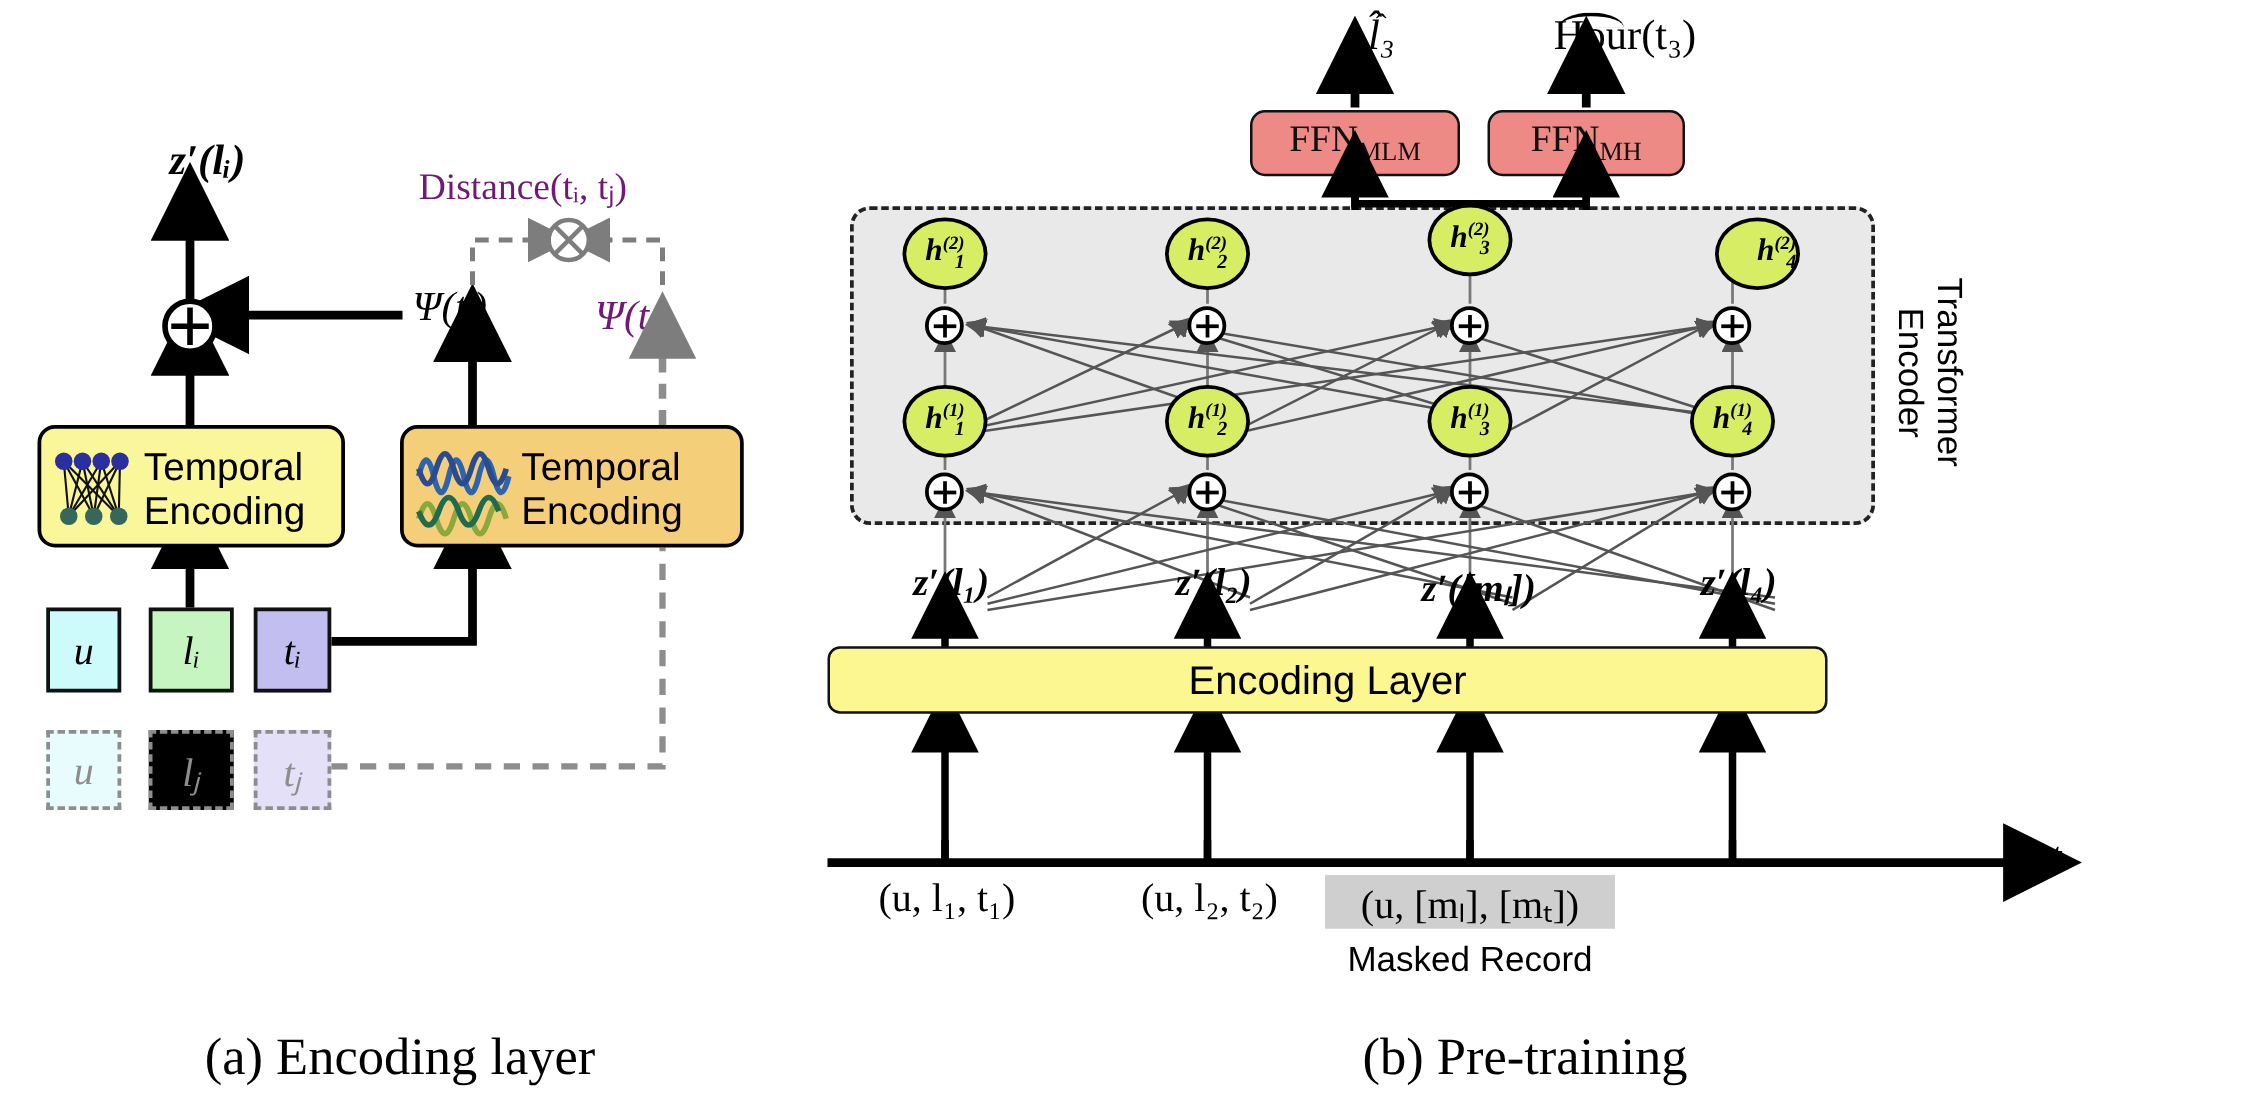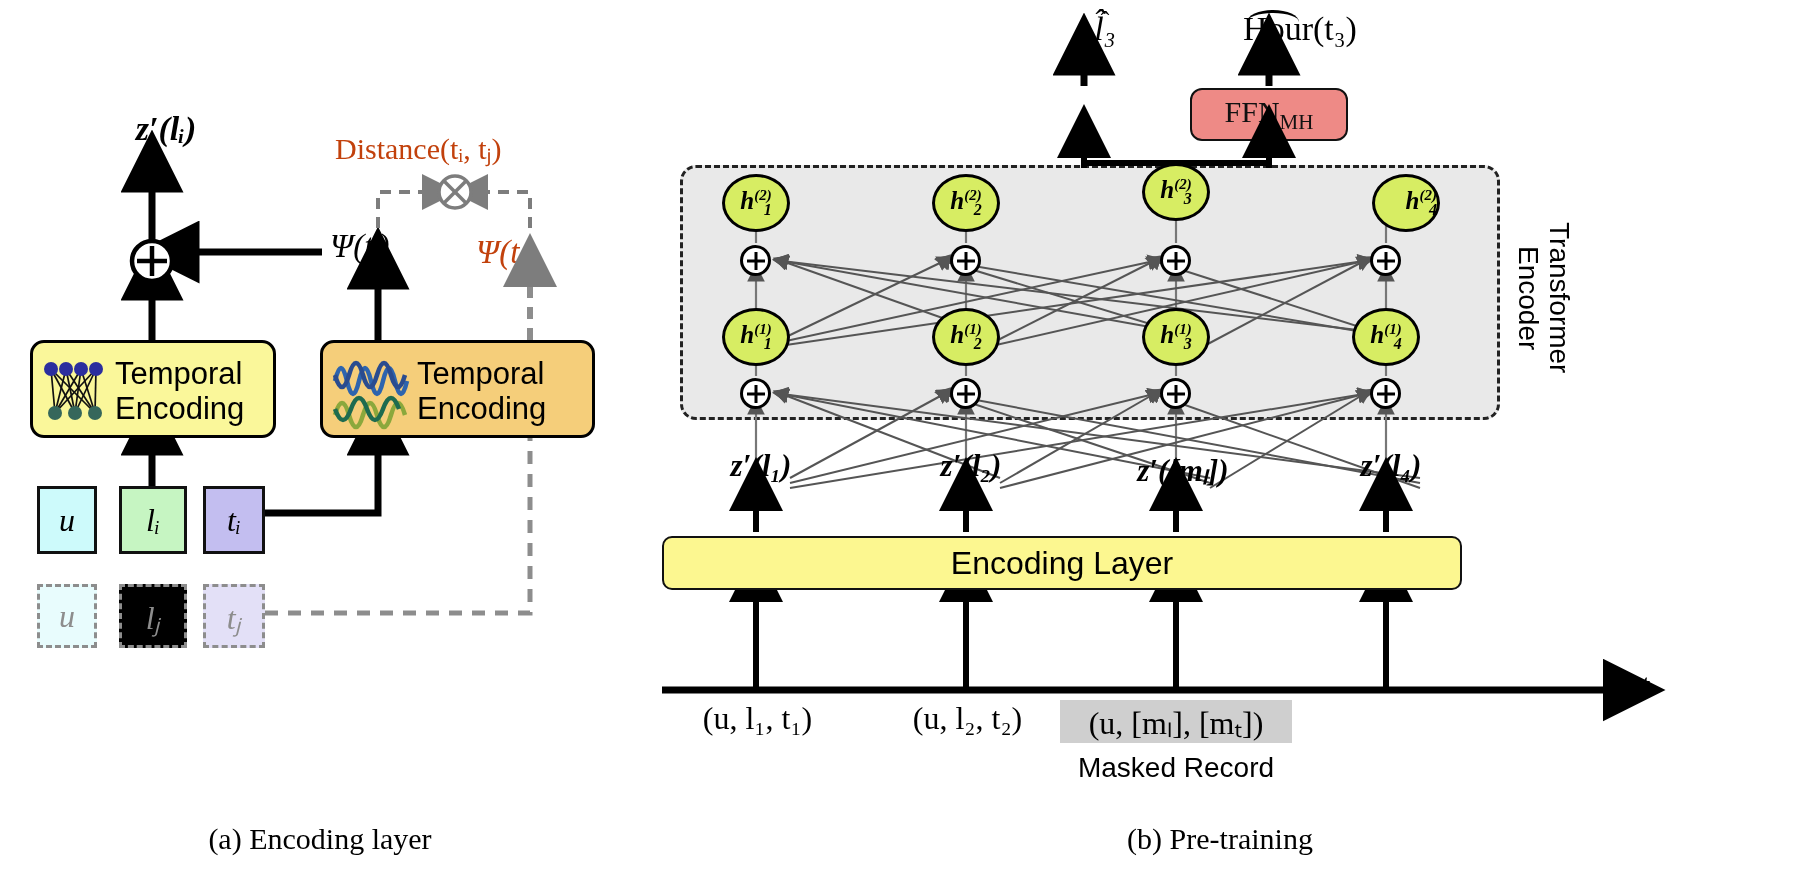--- a/index.html
+++ b/index.html
@@ -16,39 +16,39 @@
   .tempbox{background:#F5CE7A;}
   .encbox .txt{font-family:"Liberation Sans",sans-serif;font-size:31px;color:#000;line-height:1.12;font-weight:400;}
   .tok{border:3px solid #111;box-sizing:border-box;display:flex;align-items:center;justify-content:center;font-size:32px;}
   .tok.u{background:#CDFAFB;}
   .tok.l{background:#C6F5C2;}
   .tok.t{background:#C3BEF0;text-align:right;}
   .tokghost{border:3px dashed #8d8d8d;box-sizing:border-box;display:flex;align-items:center;justify-content:center;font-size:32px;color:#8d8d8d;}
   .tokghost.u{background:#E8FCFD;}
   .tokghost.l{background:#000000;}
   .tokghost.t{background:#E3E0F7;}
-  .greytxt{color:#c2410c;}
+  .greytxt{color:#701a75;}
 
   
   .ffn{background:#EE8A86;border:2.5px solid #111;border-radius:12px;box-sizing:border-box;display:flex;align-items:center;justify-content:center;}
   .ffn .lab{font-family:"Liberation Serif",serif;font-size:30px;color:#111;white-space:nowrap;}
   .ffn .lab sub{font-size:21px;}
   .encoder-box{background:#E9E9E9;border:3px dashed #222;border-radius:16px;box-sizing:border-box;}
   .hnode{background:#D7ED63;border:3.5px solid #000;border-radius:50%;box-sizing:border-box;display:flex;align-items:center;justify-content:center;}
   .hnode .lab{font-family:"Liberation Serif",serif;font-style:italic;font-weight:bold;font-size:25px;color:#000;}
   .plusnode{border:3px solid #000;border-radius:50%;background:#fff;box-sizing:border-box;}
   .plusnode:before,.plusnode:after{content:"";position:absolute;background:#000;}
   .plusnode:before{left:50%;top:14%;width:3px;height:72%;transform:translateX(-50%);}
   .plusnode:after{top:50%;left:14%;height:3px;width:72%;transform:translateY(-50%);}
   .enclayer{background:#FCF790;border:2.5px solid #111;border-radius:10px;box-sizing:border-box;display:flex;align-items:center;justify-content:center;}
   .enclayer .lab{font-size:32px;color:#000;}
   .vlabel{writing-mode:vertical-rl;font-size:28px;line-height:1.1;text-align:center;}
   .rec{font-family:"Liberation Serif",serif;font-size:32px;white-space:nowrap;}
   .rec.masked{background:#CFCFCF;}
-  .caption{font-family:"Liberation Serif",serif;font-size:30px;color:#000;}
+  .caption{font-family:"Liberation Serif",serif;font-size:42px;color:#000;}
   svg{overflow:visible;}
 </style>
 </head>
 <body>
 
 <div id="fig">
 
   <div class="abs" style="left:0;top:0;width:640px;height:820px;">
 
     <div class="abs math zlabel" style="left:96px;top:110px;width:140px;text-align:center;font-weight:bold;">z′(lᵢ)</div>
@@ -167,20 +167,25 @@
         <span class="math">l̂₃</span>
       </span>
     </div>
     <div class="abs" style="left:540px;top:10px;width:240px;text-align:center;">
       <span style="position:relative;display:inline-block;">
         <span style="position:absolute;left:4px;right:58px;top:0px;height:9px;border-top:3px solid #000;border-radius:50% 50% 0 0/100% 100% 0 0;"></span>
         <span class="mathup" style="font-size:34px;">Hour(t₃)</span>
       </span>
     </div>
 
+    <div class="abs ffn" style="left:360px;top:88px;width:168px;height:53px;">
+      <span class="lab">
+        <span>FFN</span><sub>MLM</sub>
+      </span>
+    </div>
     <div class="abs ffn" style="left:550px;top:88px;width:158px;height:53px;">
       <span class="lab">
         <span>FFN</span><sub>MH</sub>
       </span>
     </div>
 
     <div class="abs encoder-box" style="left:40px;top:165px;width:820px;height:255px;"></div>
 
     <div class="abs vlabel" style="left:872px;top:178px;width:62px;height:240px;">Transformer<br>Encoder</div>
 
@@ -314,21 +319,21 @@
     <div class="abs plusnode" style="left:100px;top:378px;width:31px;height:31px;"></div>
     <div class="abs plusnode" style="left:310px;top:378px;width:31px;height:31px;"></div>
     <div class="abs plusnode" style="left:520px;top:378px;width:31px;height:31px;"></div>
     <div class="abs plusnode" style="left:730px;top:378px;width:31px;height:31px;"></div>
 
     <div class="abs math" style="left:56px;top:448px;width:130px;text-align:center;font-size:31px;font-weight:bold;">z′(l₁)</div>
     <div class="abs math" style="left:266px;top:448px;width:130px;text-align:center;font-size:31px;font-weight:bold;">z′(l₂)</div>
     <div class="abs math" style="left:468px;top:448px;width:150px;text-align:center;font-size:31px;font-weight:bold;">z′([mₗ])</div>
     <div class="abs math" style="left:686px;top:448px;width:130px;text-align:center;font-size:31px;font-weight:bold;">z′(l₄)</div>
 
-    <div class="abs enclayer" style="left:22px;top:536px;width:800px;height:54px;">
+    <div class="abs enclayer" style="left:22px;top:517px;width:800px;height:54px;">
       <span class="lab">Encoding Layer</span>
     </div>
 
     <div class="abs rec" style="left:30px;top:700px;width:175px;text-align:center;">(u, l₁, t₁)</div>
     <div class="abs rec" style="left:240px;top:700px;width:175px;text-align:center;">(u, l₂, t₂)</div>
     <div class="abs rec masked" style="left:420px;top:700px;width:232px;text-align:center;">(u, [mₗ], [mₜ])</div>
 
     <div class="abs" style="left:420px;top:752px;width:232px;text-align:center;font-size:28px;color:#000;">Masked Record</div>
 
     <div class="abs math" style="left:1000px;top:668px;font-size:33px;">t</div>

